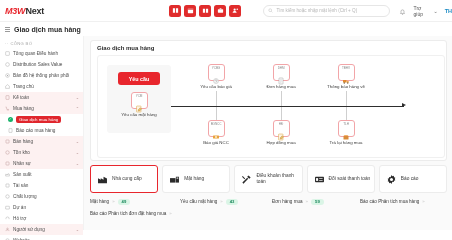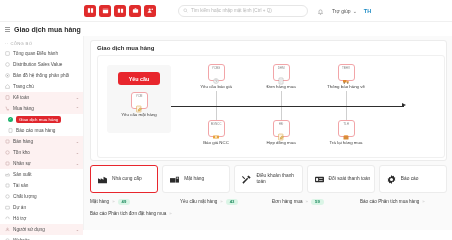--- a/index.html
+++ b/index.html
@@ -221,20 +221,23 @@
   .badge {
     background: #daf5e6; color: #17875a;
     border-radius: 5px; padding: .5px 4px;
     font-size: 4.2px; font-weight: bold;
   }
 </style>
 </head>
 <body>
 
 <div class="topbar">
+  <div class="logo">
+    <span class="m3w">M3W</span><span class="next">Next</span>
+  </div>
 
   <div class="quick-icons">
     <div class="qi">
         <svg width="7" height="7" viewBox="0 0 16 16">
           <path d="M2 3h5v10H2zM9 3h5v10H9z" fill="#fff"></path>
         </svg>
       </div>
     <div class="qi">
         <svg width="7" height="7" viewBox="0 0 16 16">
           <rect x="2" y="3" width="12" height="11" rx="1" fill="#fff"></rect>

